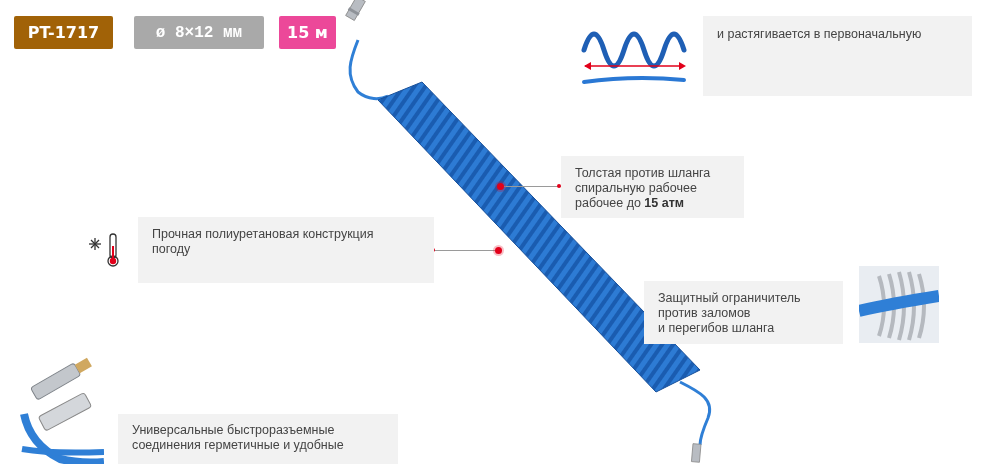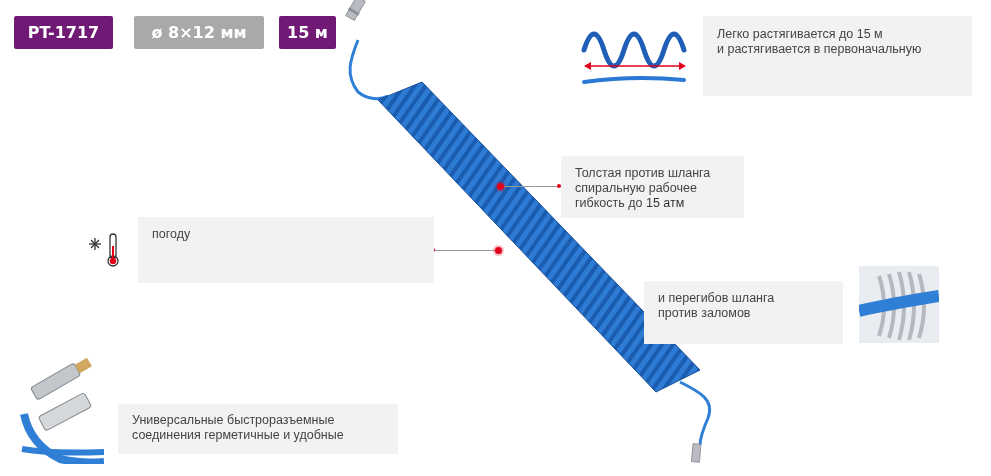--- a/index.html
+++ b/index.html
@@ -1,33 +1,33 @@
 <!DOCTYPE html>
 <html><head>
 <meta charset="utf-8">
 <style>
   * { box-sizing: border-box; margin: 0; padding: 0; }
   html, body { width: 991px; height: 476px; background: #ffffff; overflow: hidden; }
   body { position: relative; font-family: "Liberation Sans", sans-serif; color: #3a3a3a; }
 
   .badge { position: absolute; top: 16px; height: 33px; display: flex; align-items: center; justify-content: center;
            font-family: "DejaVu Sans", sans-serif; font-weight: bold; color: #fff; font-size: 16px; border-radius: 2px; }
-  .badge-model { left: 14px; width: 99px; background: #701a75; }
-  .badge-size { left: 134px; width: 130px; background: #a9a9a9; }
-  .badge-length { left: 279px; width: 57px; background: #701a75; }
+  .badge-model { left: 14px; width: 99px; background: #a16207; }
+  .badge-size { left: 134px; width: 130px; background: #a9a9a9; font-family: Liberation Mono, monospace; }
+  .badge-length { left: 279px; width: 57px; background: #ec4899; }
 
   .note { position: absolute; background: #f2f2f2; font-size: 12.5px; line-height: 15px; color: #444;
           padding: 8px 14px; }
-  .note b { font-weight: normal; color: #333; }
+  .note b { font-weight: bold; color: #333; }
 
   .note-stretch { left: 703px; top: 16px; width: 269px; height: 80px; padding-top: 11px; }
   .note-wall { left: 561px; top: 156px; width: 183px; height: 62px; padding-top: 10px; }
   .note-cold { left: 138px; top: 217px; width: 296px; height: 66px; padding-top: 10px; }
   .note-guard { left: 644px; top: 281px; width: 199px; height: 63px; padding-top: 10px; }
-  .note-conn { left: 118px; top: 404px; width: 280px; height: 50px; padding-top: 9px; }
+  .note-conn { left: 118px; top: 414px; width: 280px; height: 50px; padding-top: 9px; }
 
   .leader { position: absolute; height: 1px; background: #9a9a9a; }
   .dot { position: absolute; width: 7px; height: 7px; border-radius: 50%; background: #e2001a;
          box-shadow: 0 0 0 2px rgba(226,0,26,0.25); }
   .dot.small { width: 4px; height: 4px; box-shadow: none; }
 
   .hose-svg { position: absolute; left: 0; top: 0; }
   .thumb { position: absolute; overflow: hidden; background: #eef2f6; }
 </style>
 </head>
@@ -114,35 +114,36 @@
 </div>
 
 <div class="leader" style="left:502px;top:186px;width:59px;"></div>
 <div class="dot" style="left:497px;top:183px;"></div>
 <div class="leader" style="left:434px;top:250px;width:65px;"></div>
 <div class="dot" style="left:495px;top:247px;"></div>
 <div class="dot small" style="left:431px;top:248px;"></div>
 <div class="dot small" style="left:557px;top:184px;"></div>
 
 <div class="note note-stretch">
-  <div>Легко растягивается до 15 м</div>
   <div>и растягивается в первоначальную</div>
 </div>
 
 <div class="note note-wall">
   <div>Толстая против шланга</div>
   <div>спиральную рабочее</div>
-  <div><span>гибкость до </span><b>15 атм</b></div>
+  <div><span>рабочее до </span><b>15 атм</b></div>
 </div>
 
 <div class="note note-cold">
+  <div>Прочная полиуретановая конструкция</div>
   <div>погоду</div>
 </div>
 
 <div class="note note-guard">
+  <div>Защитный ограничитель</div>
+  <div>против заломов</div>
   <div>и перегибов шланга</div>
-  <div>против заломов</div>
 </div>
 
 <div class="note note-conn">
   <div>Универсальные быстроразъемные</div>
   <div>соединения герметичные и удобные</div>
 </div>
 
 </body></html>

